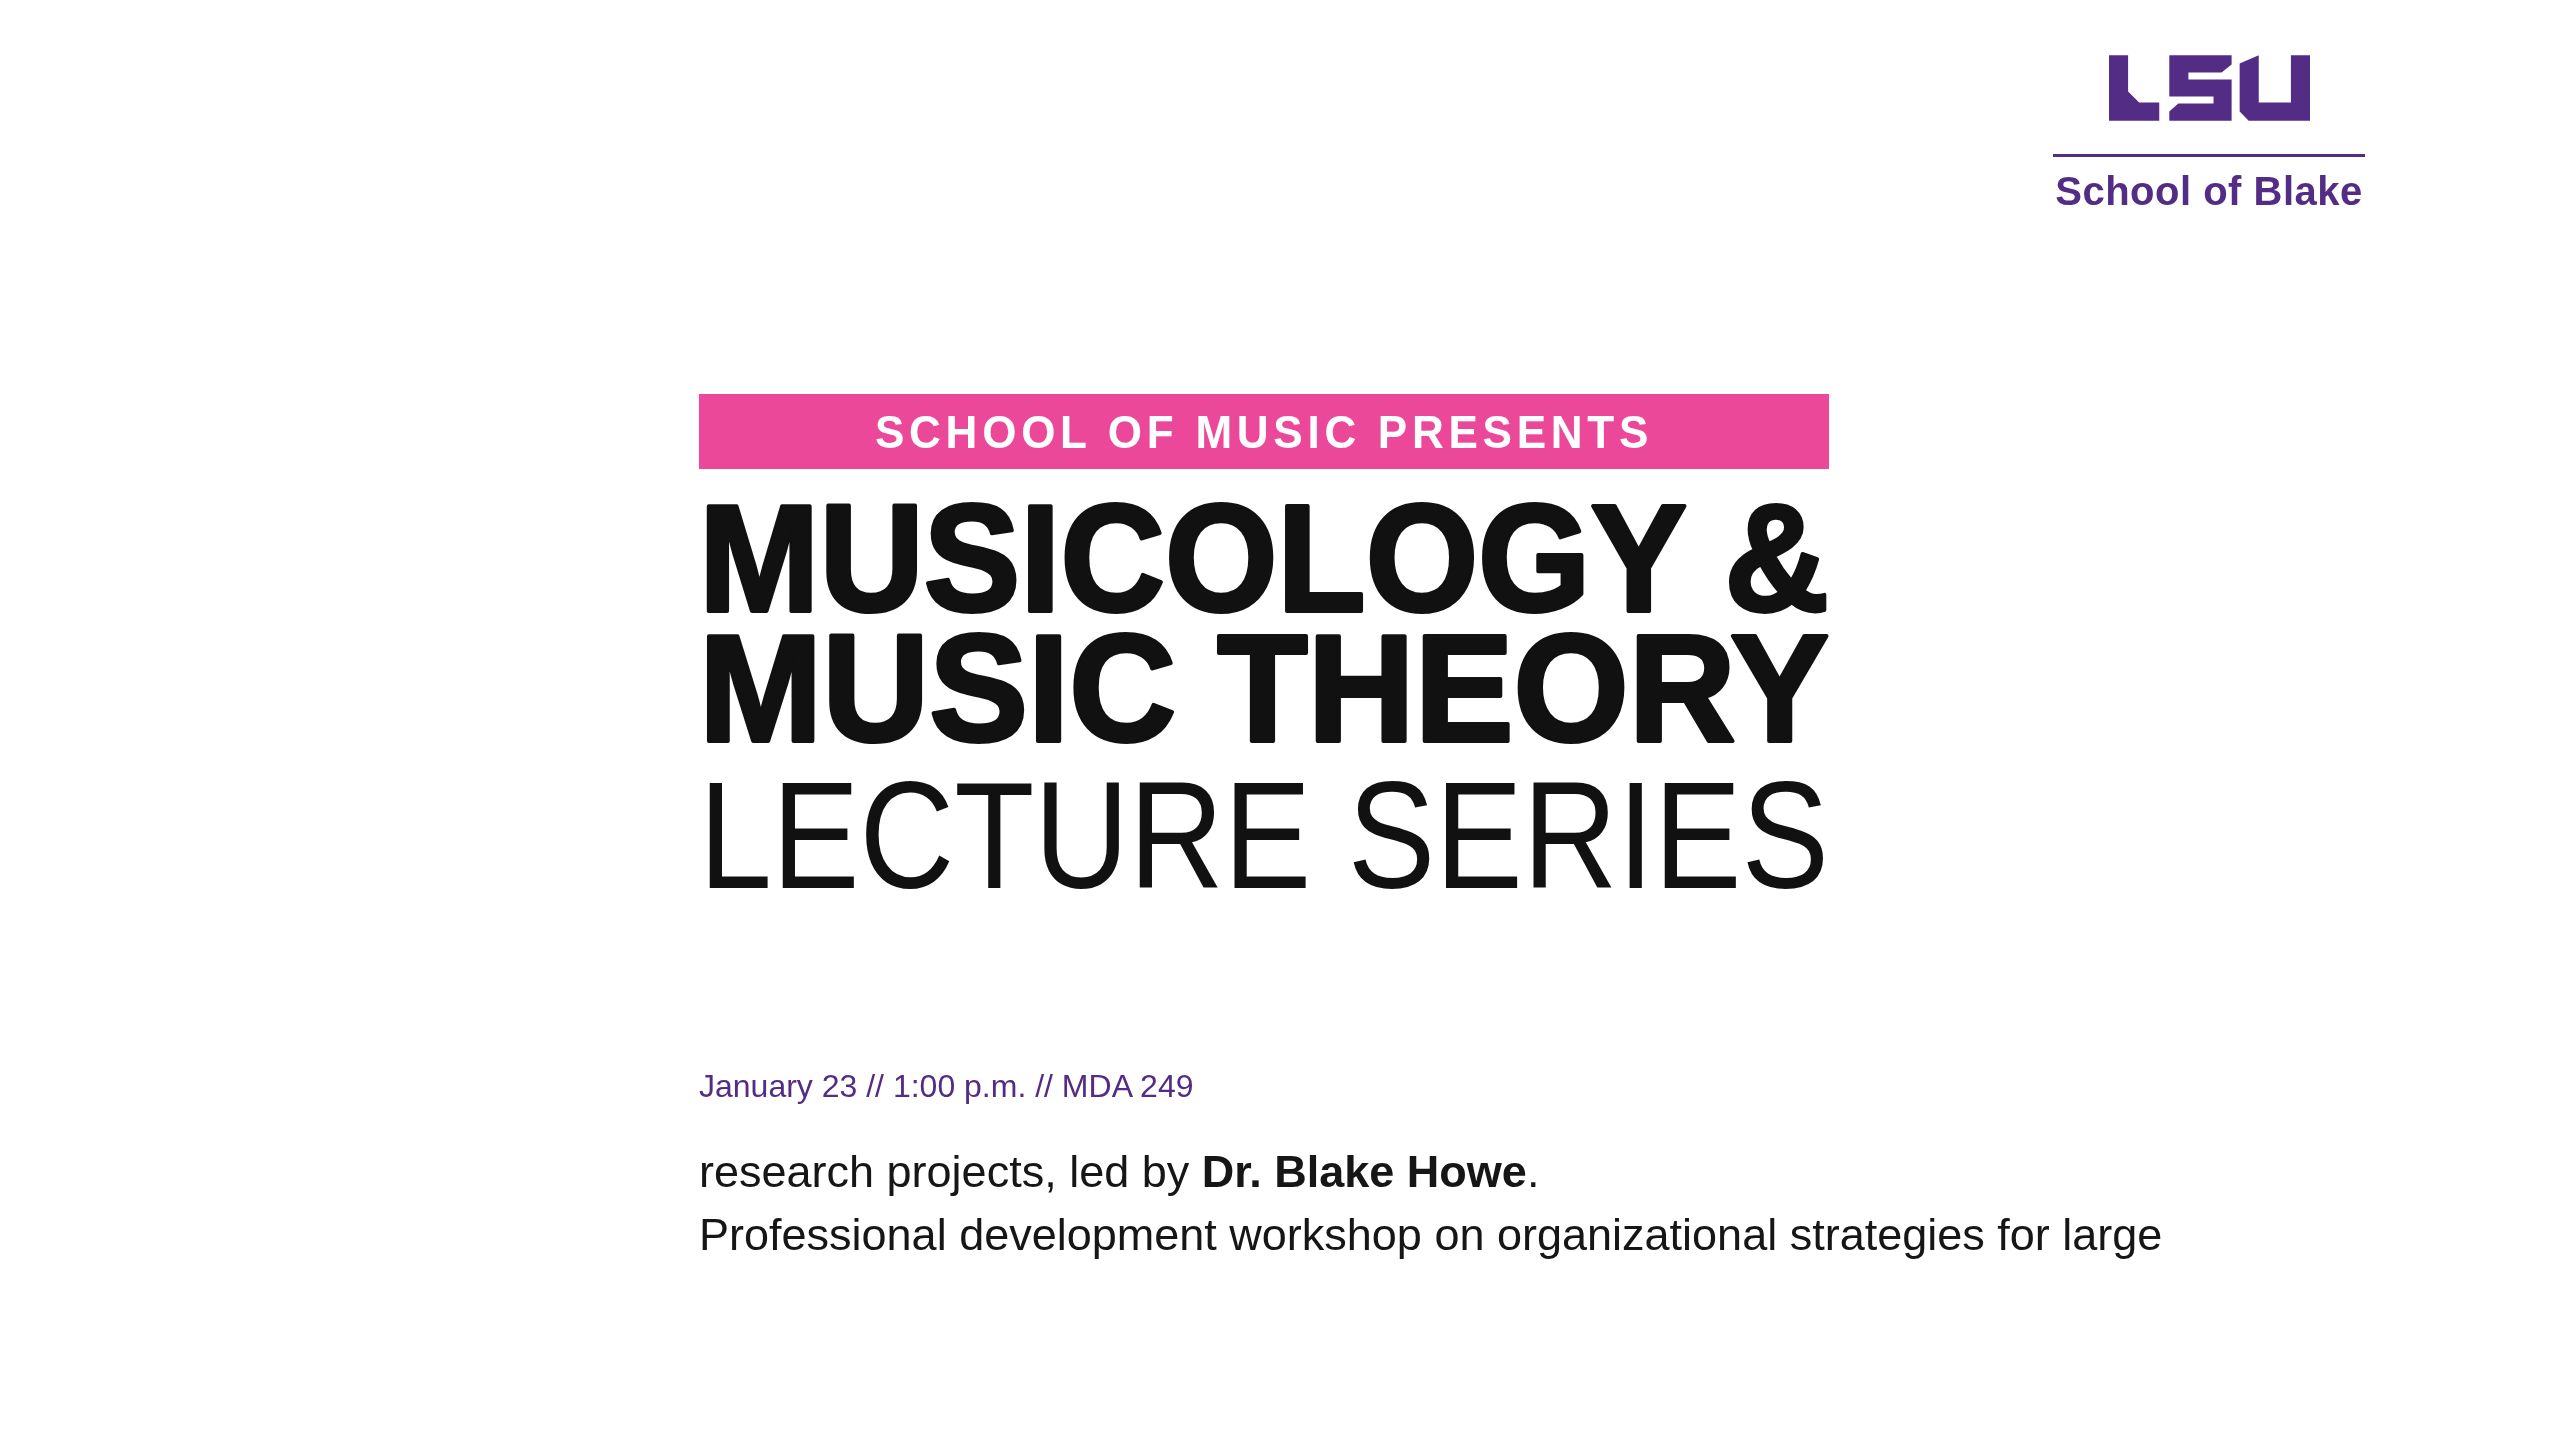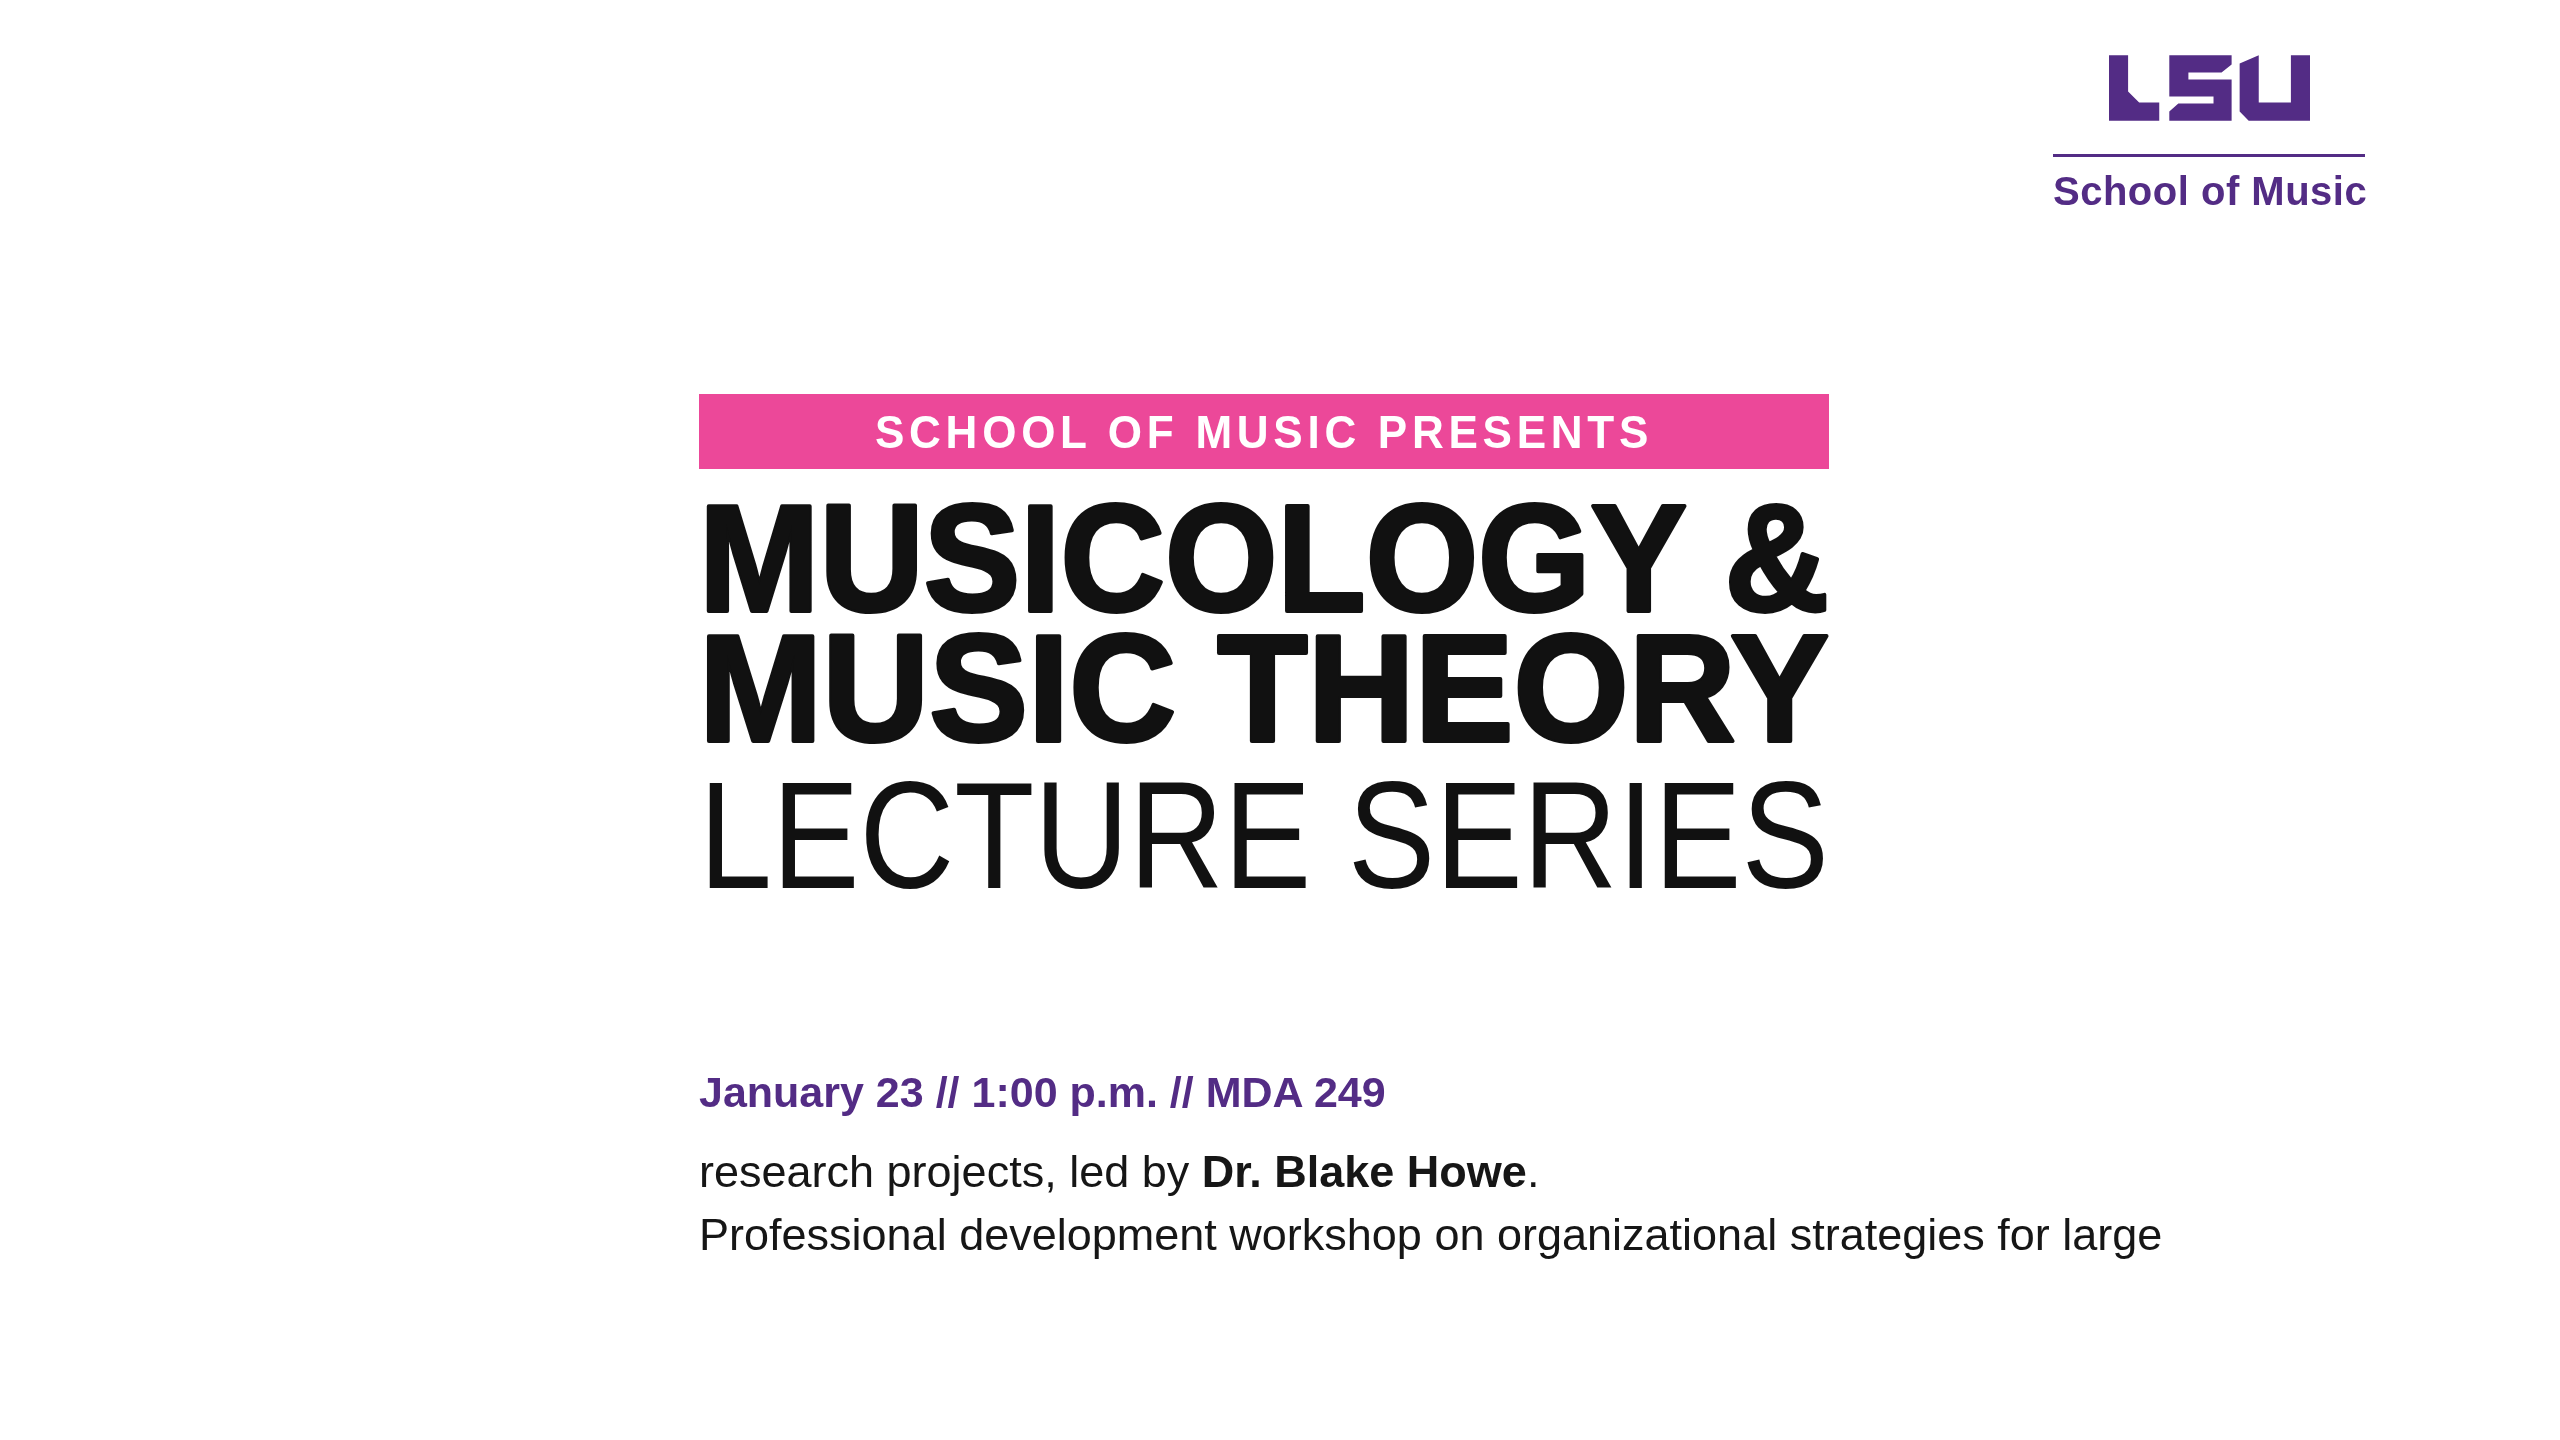--- a/index.html
+++ b/index.html
@@ -79,22 +79,22 @@
   }
   .title-line.light text{ font-weight:normal; }
   #title1{ top:488px; }
   #title2{ top:618px; }
   #title3{ top:765px; }
   
   .date-line{
     position:absolute;
     left:699px;
     top:1068px;
-    font-size:43px;
-    font-weight:bold;
+    font-size:32px;
+    font-weight:normal;
     color:#532C85;
     white-space:nowrap;
   }
   .description{
     position:absolute;
     left:699px;
     top:1140px;
     font-size:45px;
     line-height:63px;
     color:#161616;
@@ -107,21 +107,21 @@
 
 <div class="poster">
 
   <header class="logo-block">
     <svg class="lsu-wordmark" viewBox="0 0 200 65" role="img" aria-label="LSU">
       <path d="M0 0 H19 V36 L30 47 H50 V65 H0 Z"></path>
       <path d="M60 0 H122 V9 L112 17 H79 V24 H122 V65 H60 V56 L69 48 H104 V41 H60 Z"></path>
       <path d="M130 8 L149 0 V47 H181 V0 H200 V65 H139 L130 56 Z"></path>
     </svg>
     <div class="logo-divider"></div>
-    <div class="logo-school">School of Music</div>
+    <div class="logo-school">School of Blake</div>
   </header>
 
   <div class="banner">
     <svg>
       <text x="565" y="54" text-anchor="middle" textLength="778" lengthAdjust="spacingAndGlyphs">SCHOOL OF MUSIC PRESENTS</text>
     </svg>
   </div>
 
   <svg id="title1" class="title-line heavy">
     <text x="0" y="123" textLength="1130" lengthAdjust="spacingAndGlyphs">MUSICOLOGY &amp;</text>

